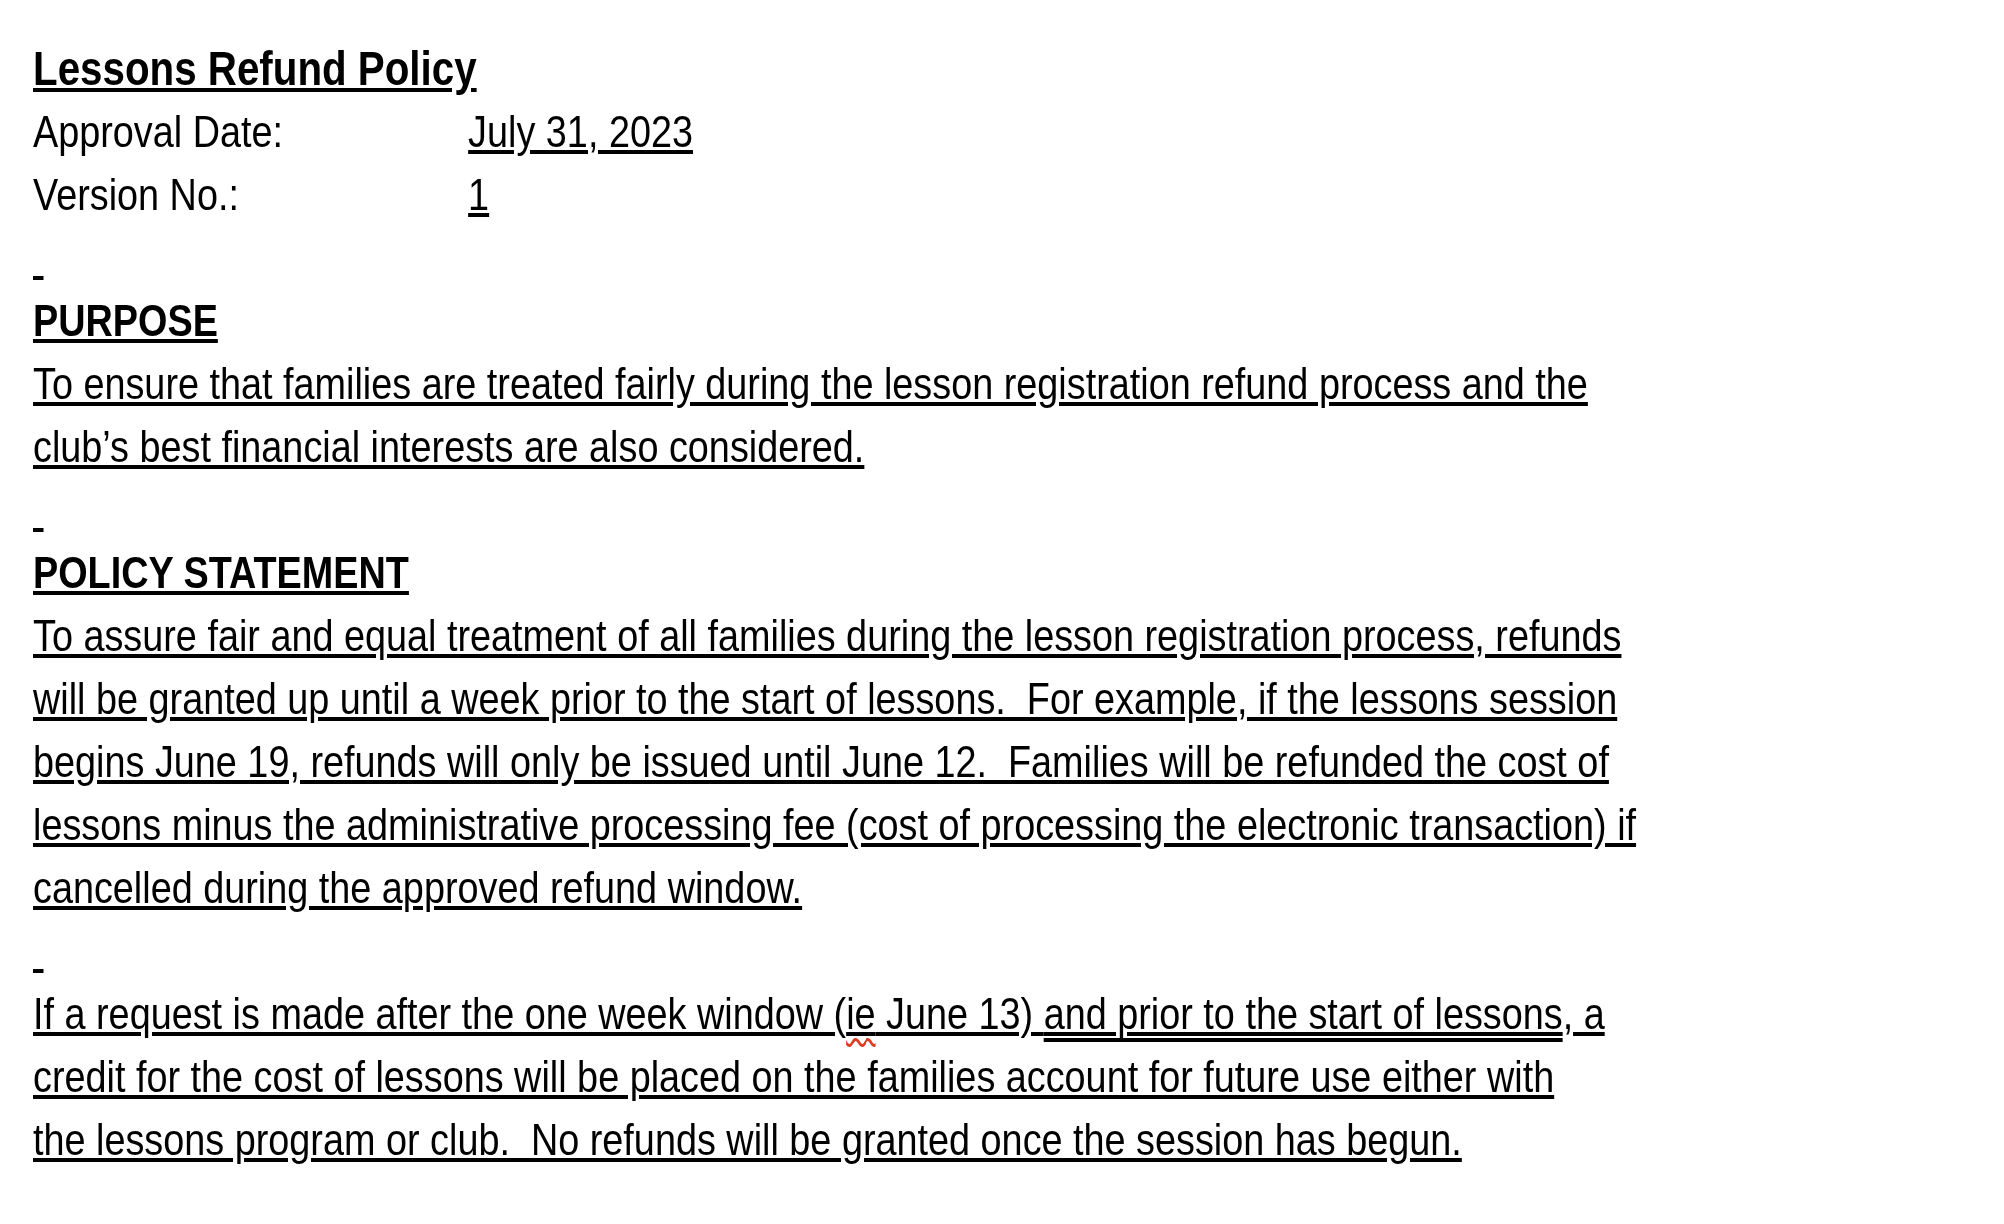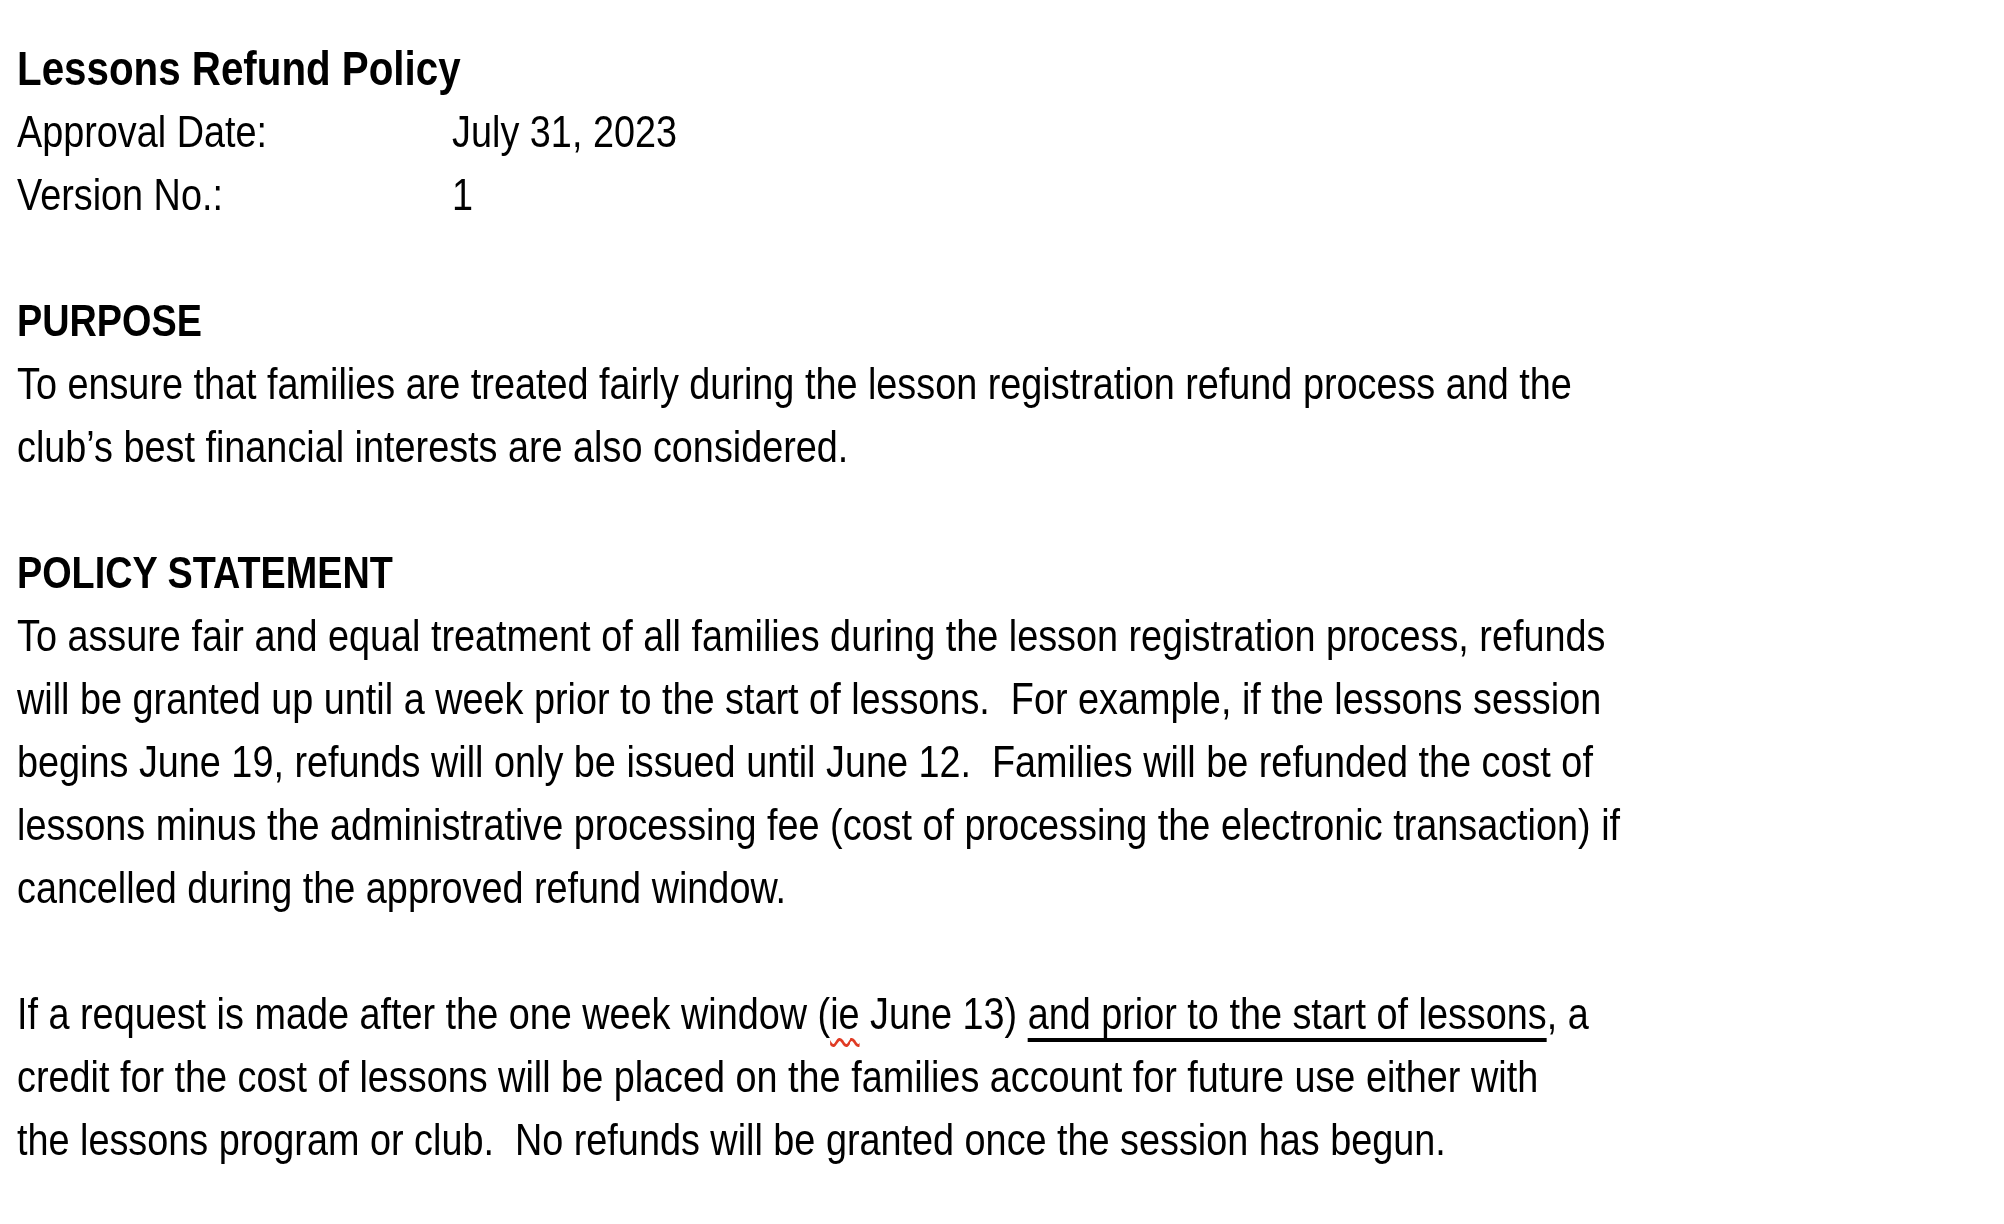--- a/index.html
+++ b/index.html
@@ -8,21 +8,22 @@
     background: #ffffff;
   }
   body {
     width: 2004px;
     height: 1224px;
     overflow: hidden;
     font-family: "Liberation Sans", sans-serif;
     color: #000000;
   }
   .doc {
-    padding: 37px 0 0 17px;
+    padding: 37px 0 0 33px;
+    text-decoration: underline;
   }
   
   .line {
     font-size: 45px;
     line-height: 63px;
     white-space: pre;
     transform: scaleX(0.84);
     transform-origin: 0 0;
   }
   .line.title {

